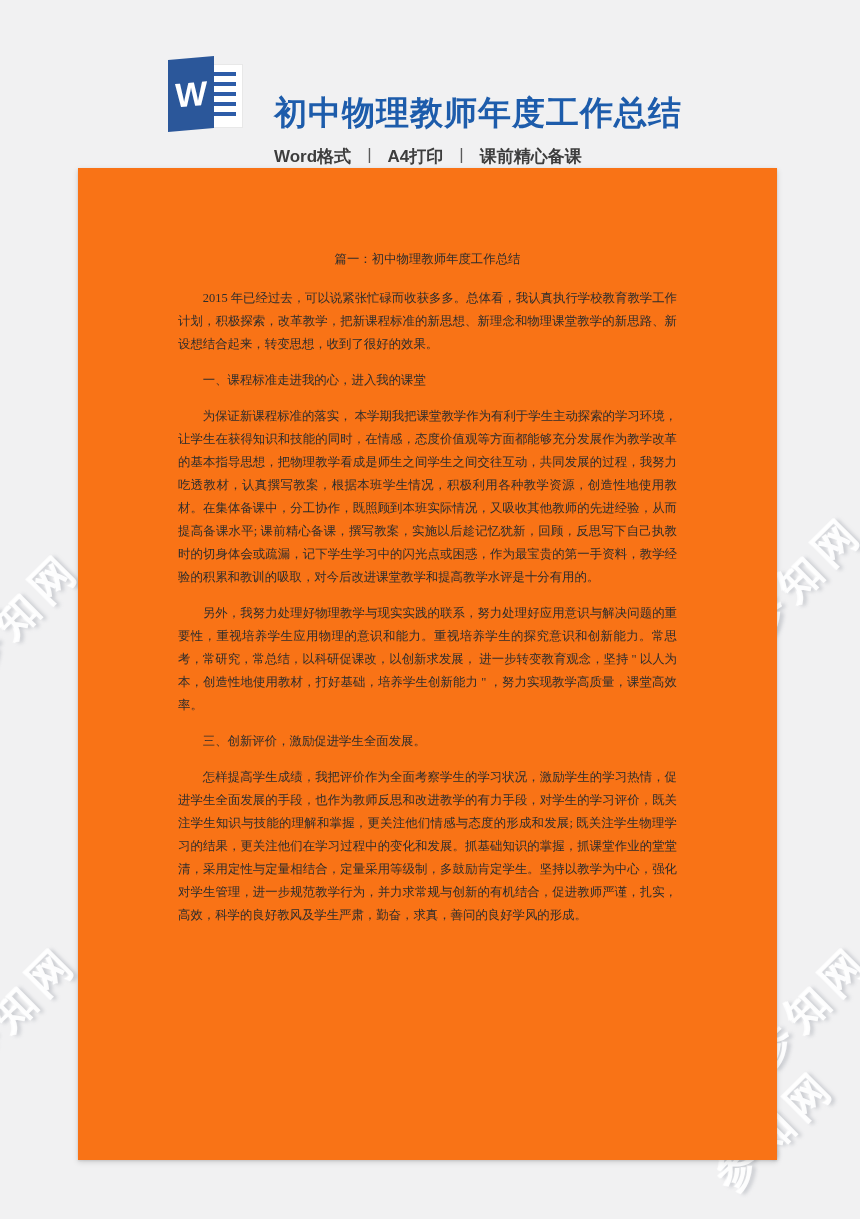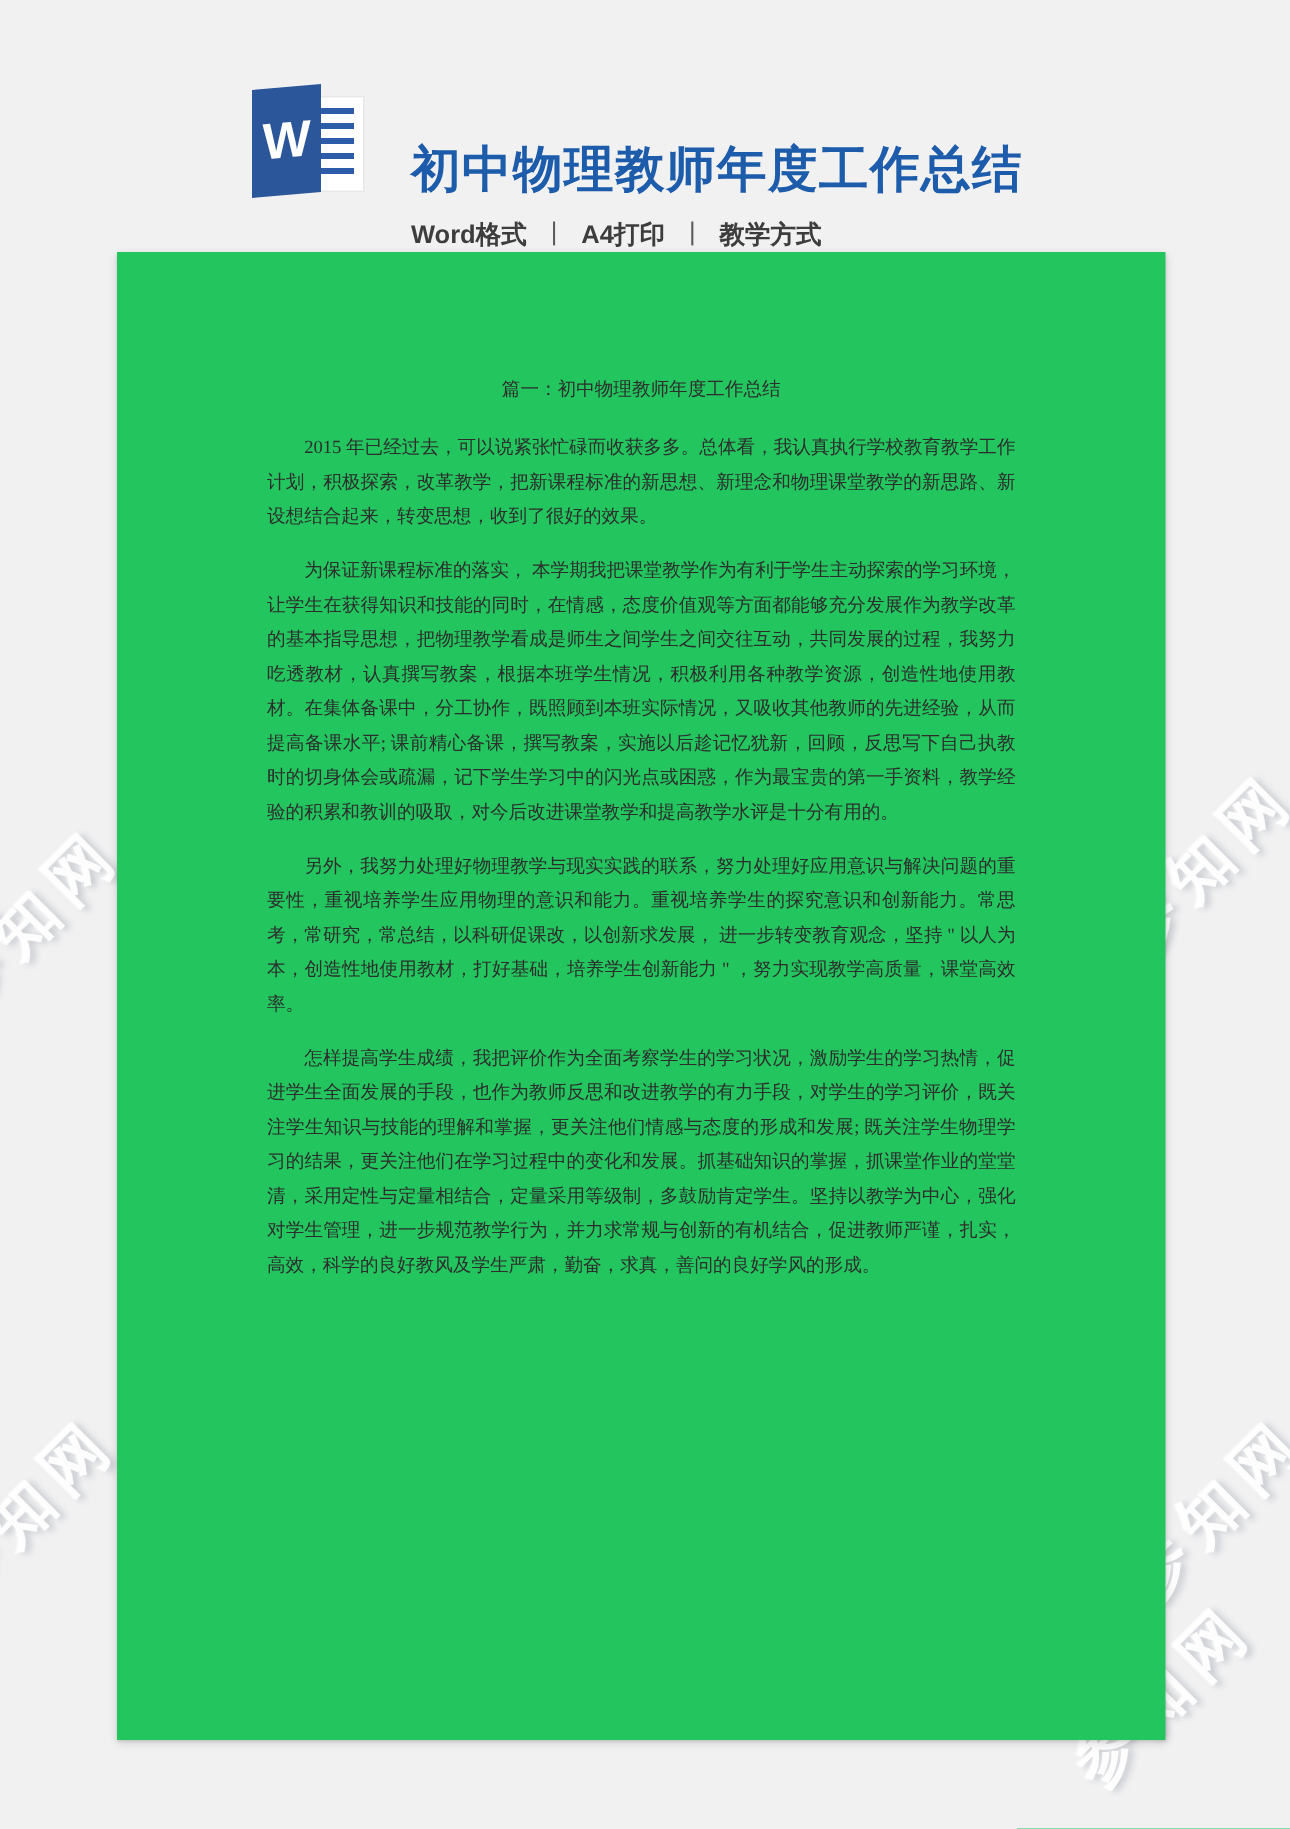--- a/index.html
+++ b/index.html
@@ -40,21 +40,21 @@
   }
   .doc-meta {
     margin-top:12px; font-size:17px; font-weight:bold; color:#3d3d3d;
     display:flex; align-items:flex-start; white-space:nowrap;
   }
   .doc-meta .sep { color:#5a5a5a; padding:0 16px; font-weight:normal; }
 
   
   .paper {
     position:absolute; left:78px; top:168px; width:699px; height:992px;
-    background:#22c55e;
+    background:#f97316;
     box-shadow:0 1px 2px rgba(0,0,0,.10), 0 2px 6px rgba(0,0,0,.14);
   }
   .doc-content {
     padding:80px 100px 0 100px;
     font-family:"Liberation Serif","DejaVu Serif",serif;
     font-size:12.4px; line-height:23px; color:#2d2d2d;
     text-align:justify;
   }
   .doc-content p { margin:0 0 13px 0; }
   .doc-content p.para   { text-indent:2em; }
@@ -91,26 +91,28 @@
       <span class="letter">W</span>
     </div>
   </div>
   <div class="header-text">
     <div class="doc-title">初中物理教师年度工作总结</div>
     <div class="doc-meta" id="doc-meta">
         <span>Word格式</span>
         <span class="sep">|</span>
         <span>A4打印</span>
         <span class="sep">|</span>
-        <span>教学方式</span>
+        <span>课前精心备课</span>
       </div>
   </div>
 </div>
 
 <div class="paper">
   <div class="doc-content" id="doc-content">
       <p class="center">篇一：初中物理教师年度工作总结</p>
       <p class="para">2015 年已经过去，可以说紧张忙碌而收获多多。总体看，我认真执行学校教育教学工作计划，积极探索，改革教学，把新课程标准的新思想、新理念和物理课堂教学的新思路、新设想结合起来，转变思想，收到了很好的效果。</p>
+      <p class="para">一、课程标准走进我的心，进入我的课堂</p>
       <p class="para">为保证新课程标准的落实， 本学期我把课堂教学作为有利于学生主动探索的学习环境，让学生在获得知识和技能的同时，在情感，态度价值观等方面都能够充分发展作为教学改革的基本指导思想，把物理教学看成是师生之间学生之间交往互动，共同发展的过程，我努力吃透教材，认真撰写教案，根据本班学生情况，积极利用各种教学资源，创造性地使用教材。在集体备课中，分工协作，既照顾到本班实际情况，又吸收其他教师的先进经验，从而提高备课水平; 课前精心备课，撰写教案，实施以后趁记忆犹新，回顾，反思写下自己执教时的切身体会或疏漏，记下学生学习中的闪光点或困惑，作为最宝贵的第一手资料，教学经验的积累和教训的吸取，对今后改进课堂教学和提高教学水评是十分有用的。</p>
       <p class="para">另外，我努力处理好物理教学与现实实践的联系，努力处理好应用意识与解决问题的重要性，重视培养学生应用物理的意识和能力。重视培养学生的探究意识和创新能力。常思考，常研究，常总结，以科研促课改，以创新求发展， 进一步转变教育观念，坚持 " 以人为本，创造性地使用教材，打好基础，培养学生创新能力 " ，努力实现教学高质量，课堂高效率。</p>
+      <p class="para">三、创新评价，激励促进学生全面发展。</p>
       <p class="para">怎样提高学生成绩，我把评价作为全面考察学生的学习状况，激励学生的学习热情，促进学生全面发展的手段，也作为教师反思和改进教学的有力手段，对学生的学习评价，既关注学生知识与技能的理解和掌握，更关注他们情感与态度的形成和发展; 既关注学生物理学习的结果，更关注他们在学习过程中的变化和发展。抓基础知识的掌握，抓课堂作业的堂堂清，采用定性与定量相结合，定量采用等级制，多鼓励肯定学生。坚持以教学为中心，强化对学生管理，进一步规范教学行为，并力求常规与创新的有机结合，促进教师严谨，扎实，高效，科学的良好教风及学生严肃，勤奋，求真，善问的良好学风的形成。</p>
     </div>
 </div>
 
 </body></html>

